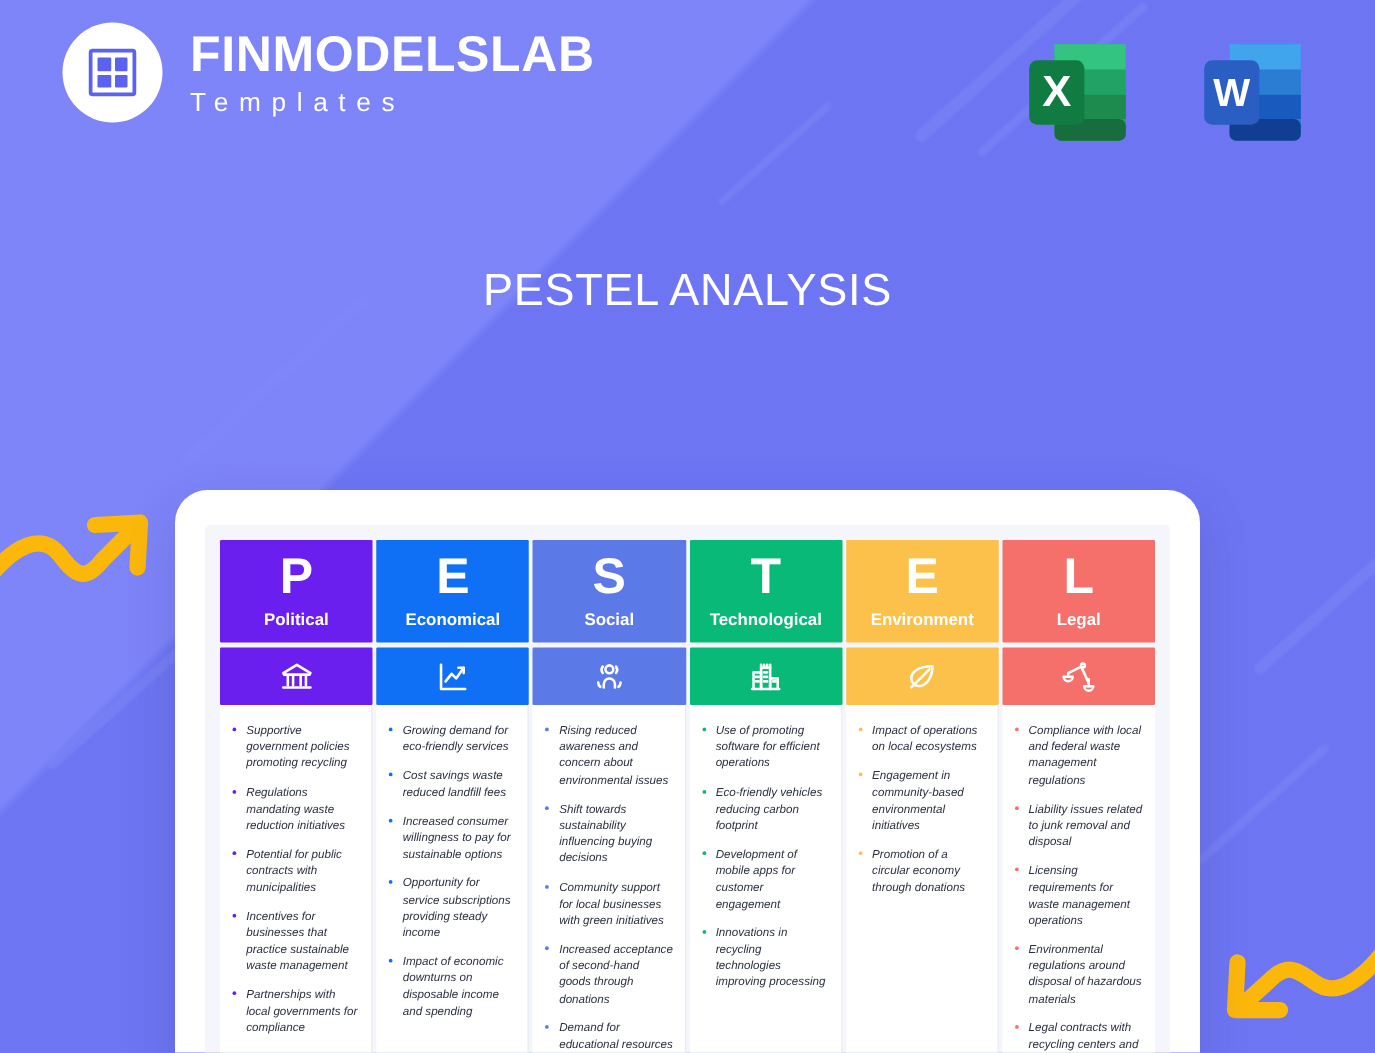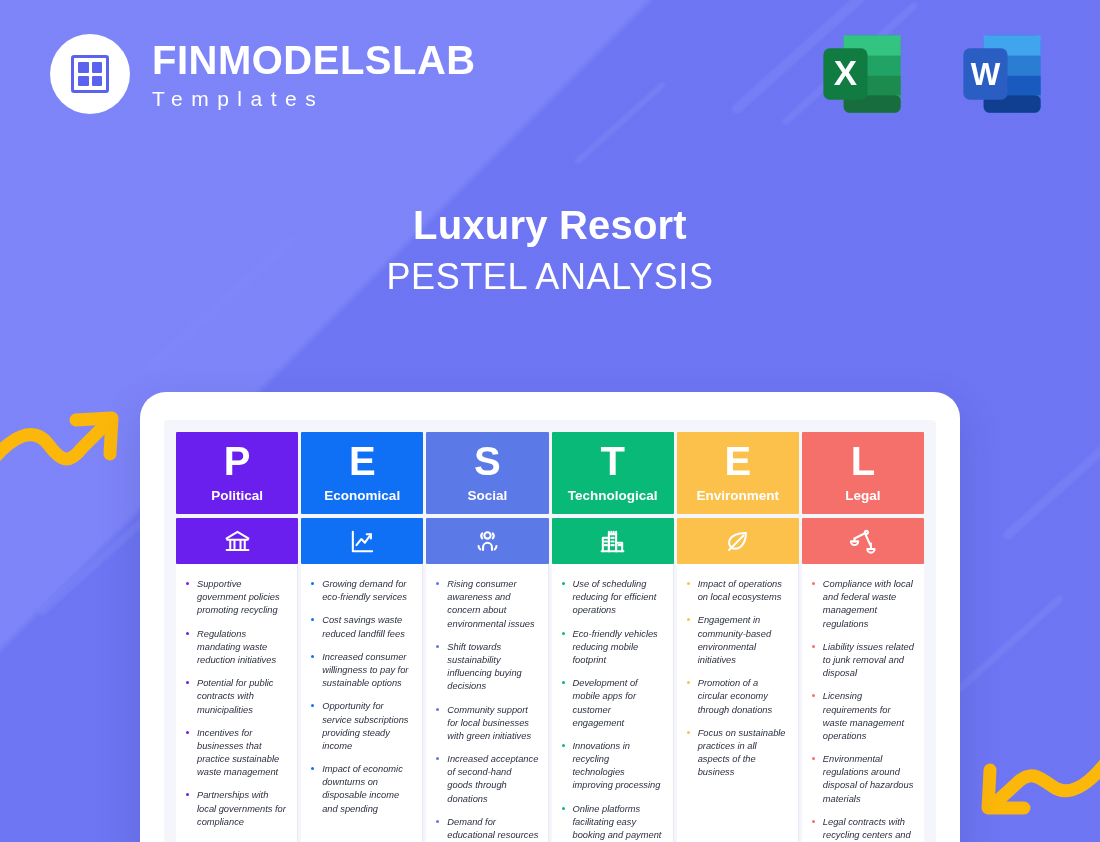--- a/index.html
+++ b/index.html
@@ -16,21 +16,21 @@
     position:absolute;inset:-20%;
     background:linear-gradient(135deg,#7F86F8 0%,#7F86F8 38%,#6C74F2 38.4%,#6C74F2 100%);
     opacity:.85;
   }
   .bg-streak{
     position:absolute;background:#8189F8;opacity:.45;border-radius:40px;
     transform:rotate(-42deg);filter:blur(1px);
   }
   
   #header{position:absolute;top:0;left:0;right:0;height:150px;}
-  .brand{position:absolute;left:50px;top:34px;display:flex;align-items:center;gap:22px;}
+  .brand{position:absolute;left:50px;top:18px;display:flex;align-items:center;gap:22px;}
   .brand-mark{
     width:80px;height:80px;border-radius:50%;background:#fff;
     display:flex;align-items:center;justify-content:center;
   }
   .grid-glyph{width:38px;height:38px;border:3.5px solid #5B63EE;border-radius:3px;
     display:grid;grid-template-columns:1fr 1fr;grid-template-rows:1fr 1fr;gap:3px;padding:4px;box-sizing:border-box;}
   .grid-glyph i{background:#5B63EE;display:block;border-radius:1px;}
   .brand-text{display:flex;flex-direction:column;line-height:1;}
   .brand-name{color:#fff;font-size:40px;font-weight:800;letter-spacing:.5px;}
   .brand-sub{color:#fff;font-size:21px;font-weight:400;letter-spacing:8.5px;margin-top:8px;}
@@ -138,21 +138,20 @@
         <rect x="30" y="52" width="62" height="21" fill="#185ABD"></rect>
         <rect x="30" y="73" width="62" height="19" rx="6" fill="#103F91"></rect>
         <rect x="8" y="22" width="48" height="56" rx="7" fill="#2B5EC2"></rect>
         <text x="32" y="62" font-family="Liberation Sans, sans-serif" font-size="34" font-weight="700" fill="#ffffff" text-anchor="middle">W</text>
       </svg>
     </span>
   </div>
 </div>
 
 <div id="titles">
-  <div class="title-main">Luxury Resort</div>
   <div class="title-sub">PESTEL ANALYSIS</div>
 </div>
 
 <div class="arrow" id="arrow-left">
   <svg viewBox="0 0 132 90">
     <path d="M-8 68 C 18 34, 40 26, 54 44 C 66 60, 74 66, 88 48 L 112 24" fill="none" stroke="#FCB70B" stroke-width="13" stroke-linecap="round" stroke-linejoin="round"></path>
     <path d="M82 20 L118 18 L116 54" fill="none" stroke="#FCB70B" stroke-width="13" stroke-linecap="round" stroke-linejoin="round"></path>
   </svg>
 </div>
 
@@ -222,21 +221,21 @@
         <div class="col-icon" style="background:#5C79E8">
           <svg viewBox="0 0 24 24">
               <circle cx="12" cy="7" r="2.6"></circle>
               <path d="M7.6 5.2a3.4 3.4 0 0 0 0 4.2M16.4 5.2a3.4 3.4 0 0 1 0 4.2"></path>
               <path d="M8.3 19v-2.2a3.7 3.7 0 0 1 7.4 0V19"></path>
               <path d="M6 18.6c-.9-.6-1.4-1.6-1.4-2.8M18 18.6c.9-.6 1.4-1.6 1.4-2.8"></path>
             </svg>
         </div>
         <div class="col-body">
           <ul class="bullets" style="--dot:#5C79E8">
-            <li>Rising consumer awareness and concern about environmental issues</li>
+            <li>Rising reduced awareness and concern about environmental issues</li>
             <li>Shift towards sustainability influencing buying decisions</li>
             <li>Community support for local businesses with green initiatives</li>
             <li>Increased acceptance of second-hand goods through donations</li>
             <li>Demand for educational resources on waste management practices</li>
           </ul>
         </div>
       </div>
 
       <div class="col">
         <div class="col-head" style="background:#08B978">
@@ -248,46 +247,44 @@
               <path d="M4 20V9h5v11"></path>
               <path d="M9 20V6h6v14"></path>
               <path d="M15 20v-7h5v7"></path>
               <path d="M3 20h18"></path>
               <path d="M9 6V4M11 6V4M13 6V4M15 6V4"></path>
               <path d="M5.6 12h1.8M5.6 15h1.8M11 9h2M11 12h2M11 15h2M17 15h1.6"></path>
             </svg>
         </div>
         <div class="col-body">
           <ul class="bullets" style="--dot:#08B978">
-            <li>Use of scheduling reducing for efficient operations</li>
-            <li>Eco-friendly vehicles reducing mobile footprint</li>
+            <li>Use of promoting software for efficient operations</li>
+            <li>Eco-friendly vehicles reducing carbon footprint</li>
             <li>Development of mobile apps for customer engagement</li>
             <li>Innovations in recycling technologies improving processing</li>
-            <li>Online platforms facilitating easy booking and payment</li>
           </ul>
         </div>
       </div>
 
       <div class="col">
         <div class="col-head" style="background:#FBC14B">
           <span class="col-letter">E</span>
           <span class="col-label">Environment</span>
         </div>
         <div class="col-icon" style="background:#FBC14B">
           <svg viewBox="0 0 24 24">
               <path d="M19 5c0 8-4.5 13-9 13a5 5 0 0 1-5-5c0-4.5 5-8 14-8z"></path>
               <path d="M5 19L17 7"></path>
             </svg>
         </div>
         <div class="col-body">
           <ul class="bullets" style="--dot:#FBC14B">
             <li>Impact of operations on local ecosystems</li>
             <li>Engagement in community-based environmental initiatives</li>
             <li>Promotion of a circular economy through donations</li>
-            <li>Focus on sustainable practices in all aspects of the business</li>
           </ul>
         </div>
       </div>
 
       <div class="col">
         <div class="col-head" style="background:#F56F6B">
           <span class="col-letter">L</span>
           <span class="col-label">Legal</span>
         </div>
         <div class="col-icon" style="background:#F56F6B">

